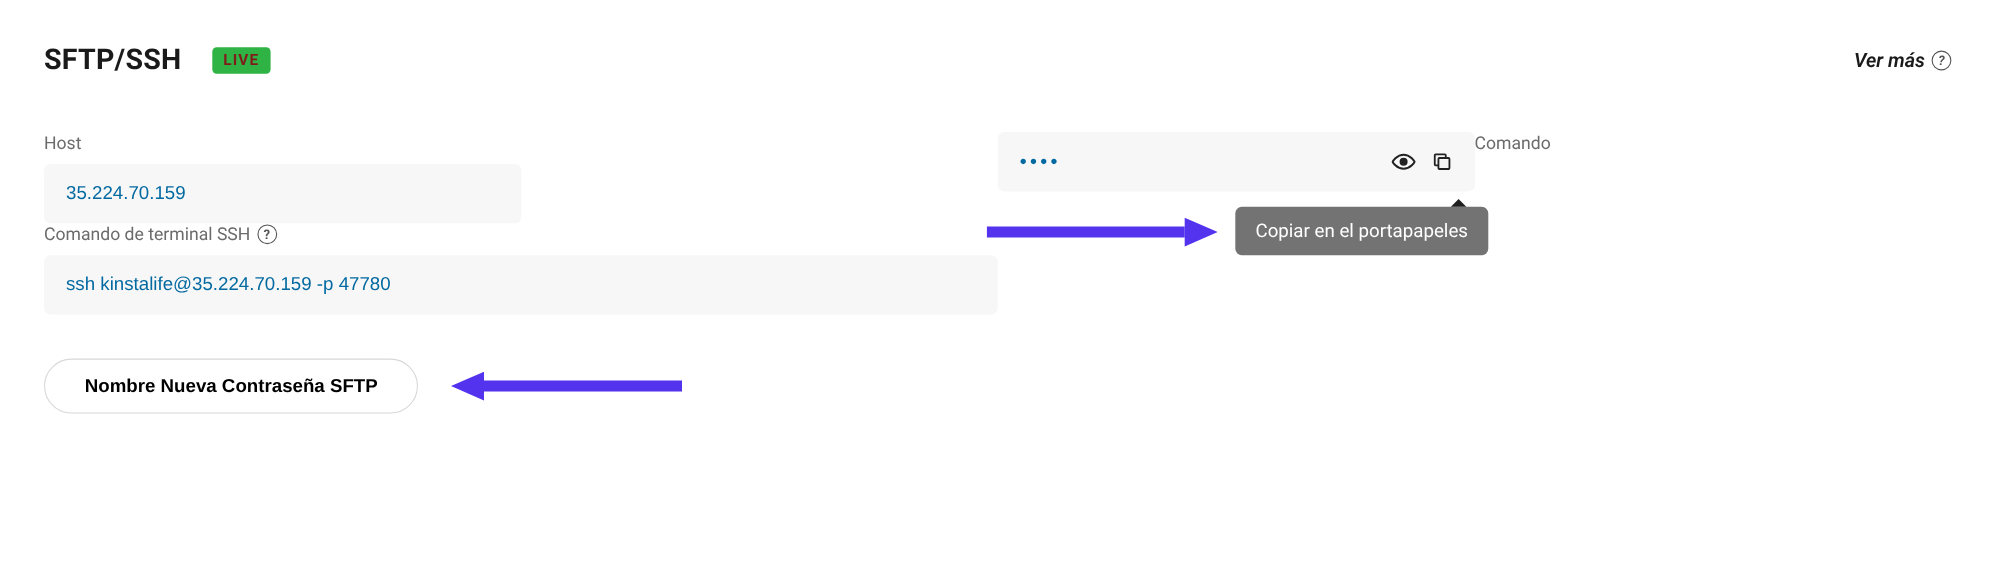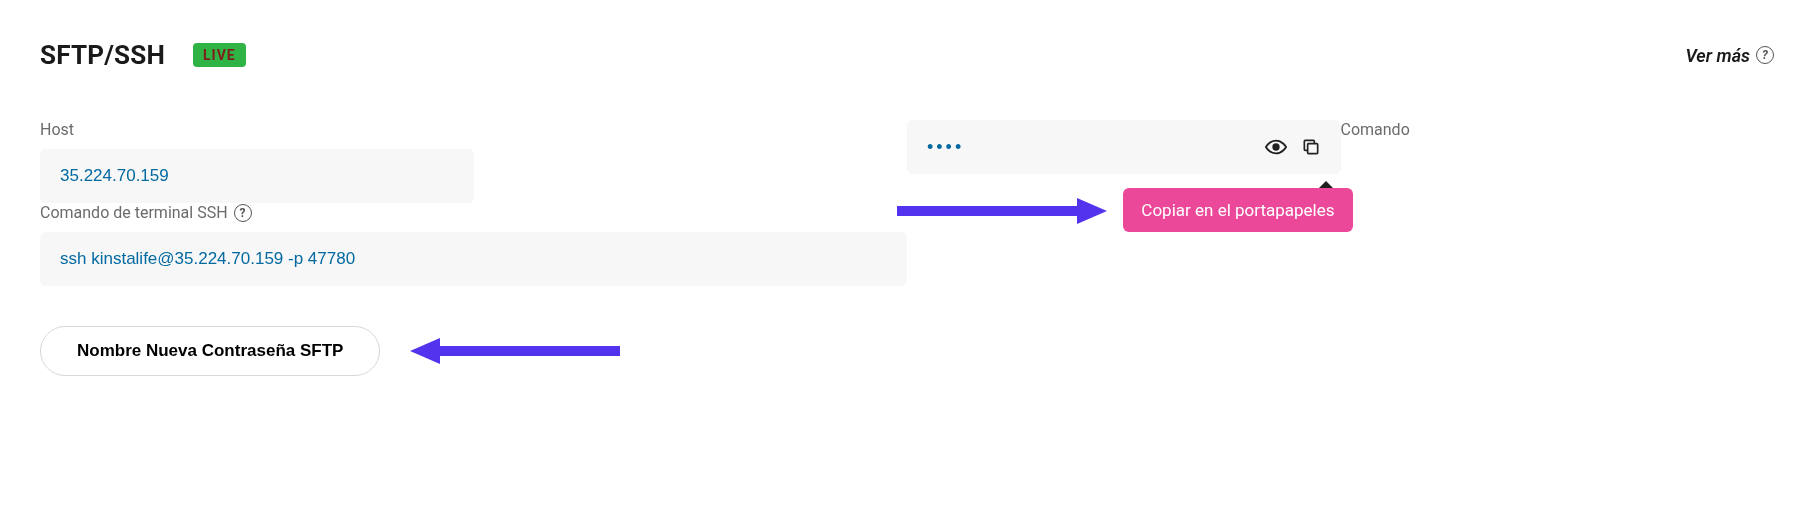--- a/index.html
+++ b/index.html
@@ -102,21 +102,21 @@
     border: 1.5px solid #d8d8d8;
     background: #fff;
     border-radius: 999px;
     padding: 14px 36px;
     font-size: 17px;
     font-weight: 600;
     cursor: pointer;
   }
   .tooltip {
     position: absolute;
-    background: #ec4899;
+    background: #737373;
     color: #fff;
     padding: 12px 18px;
     border-radius: 6px;
     font-size: 17px;
     white-space: nowrap;
   }
   .tooltip::after {
     content: "";
     position: absolute;
     top: -7px;

